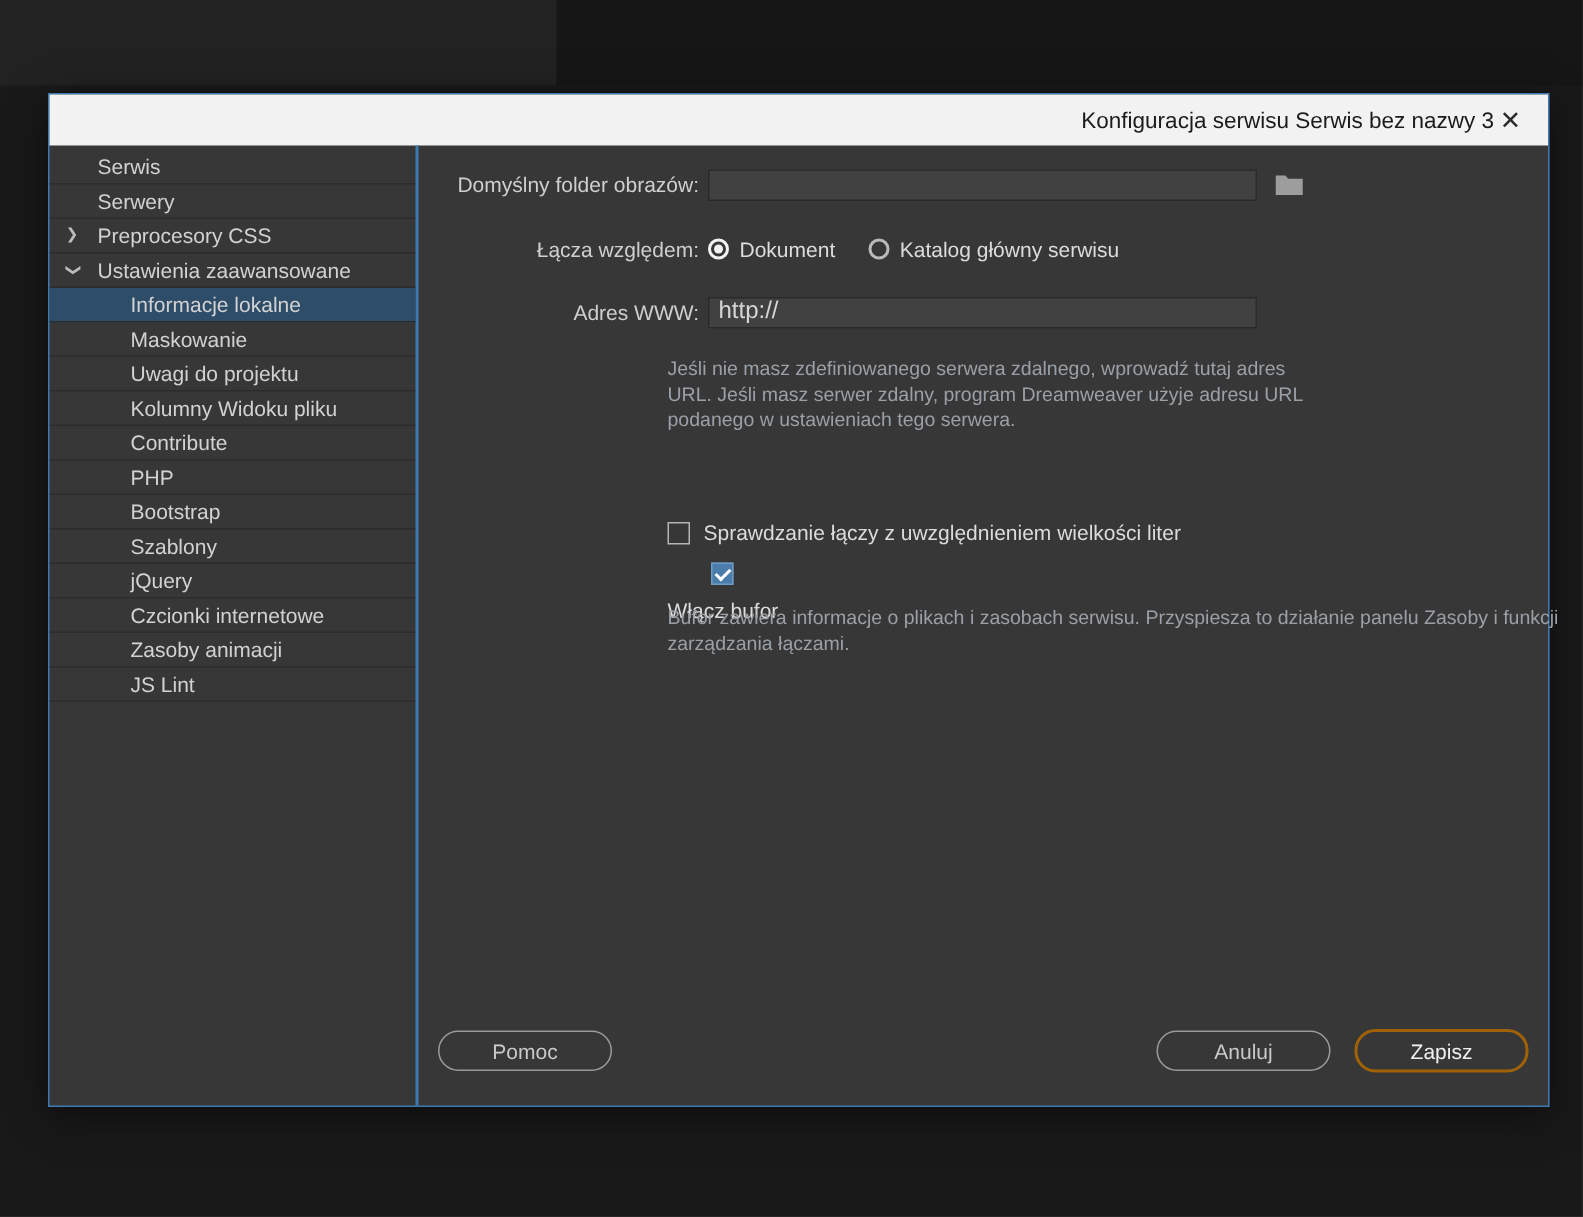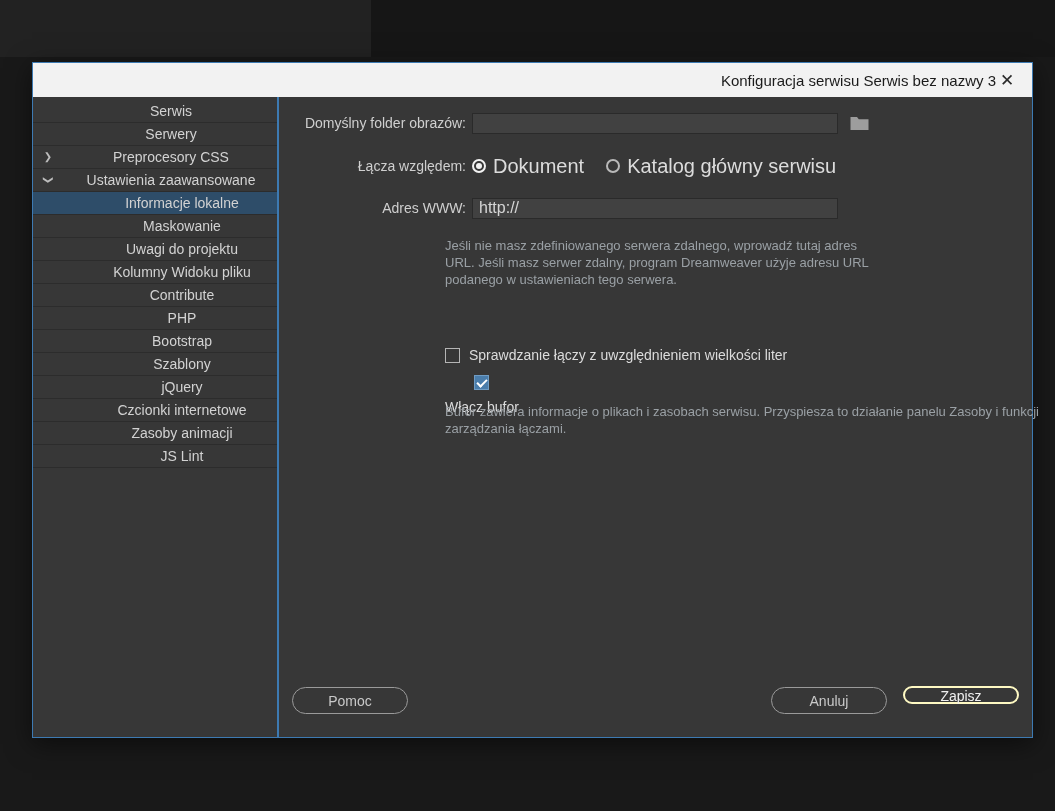--- a/index.html
+++ b/index.html
@@ -41,21 +41,20 @@
   }
 
   .dialog-body { display:flex; height:640px; }
 
   
   .sidebar {
     width:246px; flex:none;
     border-right:2px solid #3d7ab2;
     padding-top:3px;
     overflow:hidden;
-    text-align:center;
   }
   .side-row {
     position:relative;
     height:23px; line-height:22px;
     border-bottom:1px solid #2c2c2c;
     font-size:14px; color:#d2d2d2;
     padding-left:32px;
     cursor:pointer;
     white-space:nowrap;
   }
@@ -82,21 +81,21 @@
     font-family:"Liberation Sans","DejaVu Sans",sans-serif;
     outline:none;
   }
   .folder-btn {
     margin-left:10px; width:22px; height:18px;
     display:flex; align-items:center; justify-content:center;
     cursor:pointer; background:transparent; border:none;
   }
 
   .radio-group { display:flex; align-items:center; gap:22px; }
-  .radio-opt { display:flex; align-items:center; gap:7px; cursor:pointer; font-size:20px; color:#dcdcdc; }
+  .radio-opt { display:flex; align-items:center; gap:7px; cursor:pointer; font-size:14px; color:#dcdcdc; }
   .radio {
     width:14px; height:14px; border-radius:50%;
     border:2px solid #b9b9b9; flex:none;
     display:flex; align-items:center; justify-content:center;
   }
   .radio.checked { border-color:#f2f2f2; }
   .radio.checked::after {
     content:''; width:6px; height:6px; border-radius:50%; background:#f2f2f2;
   }
 
@@ -120,21 +119,21 @@
 
   .btn {
     position:absolute;
     width:116px; height:27px;
     border:1px solid #9a9a9a; border-radius:14px;
     background:transparent; color:#c9c9c9;
     font-size:14px; cursor:pointer;
     font-family:"Liberation Sans","DejaVu Sans",sans-serif;
   }
   .btn.primary {
-    border:2px solid #fef9c3; color:#f0f0f0; height:18px;
+    border:2px solid #a16207; color:#f0f0f0; height:29px;
   }
 </style>
 </head>
 <body>
 
 <div class="bg-rect-topleft"></div>
 <div class="bg-rect-topright"></div>
 
 <div class="dialog">
 

